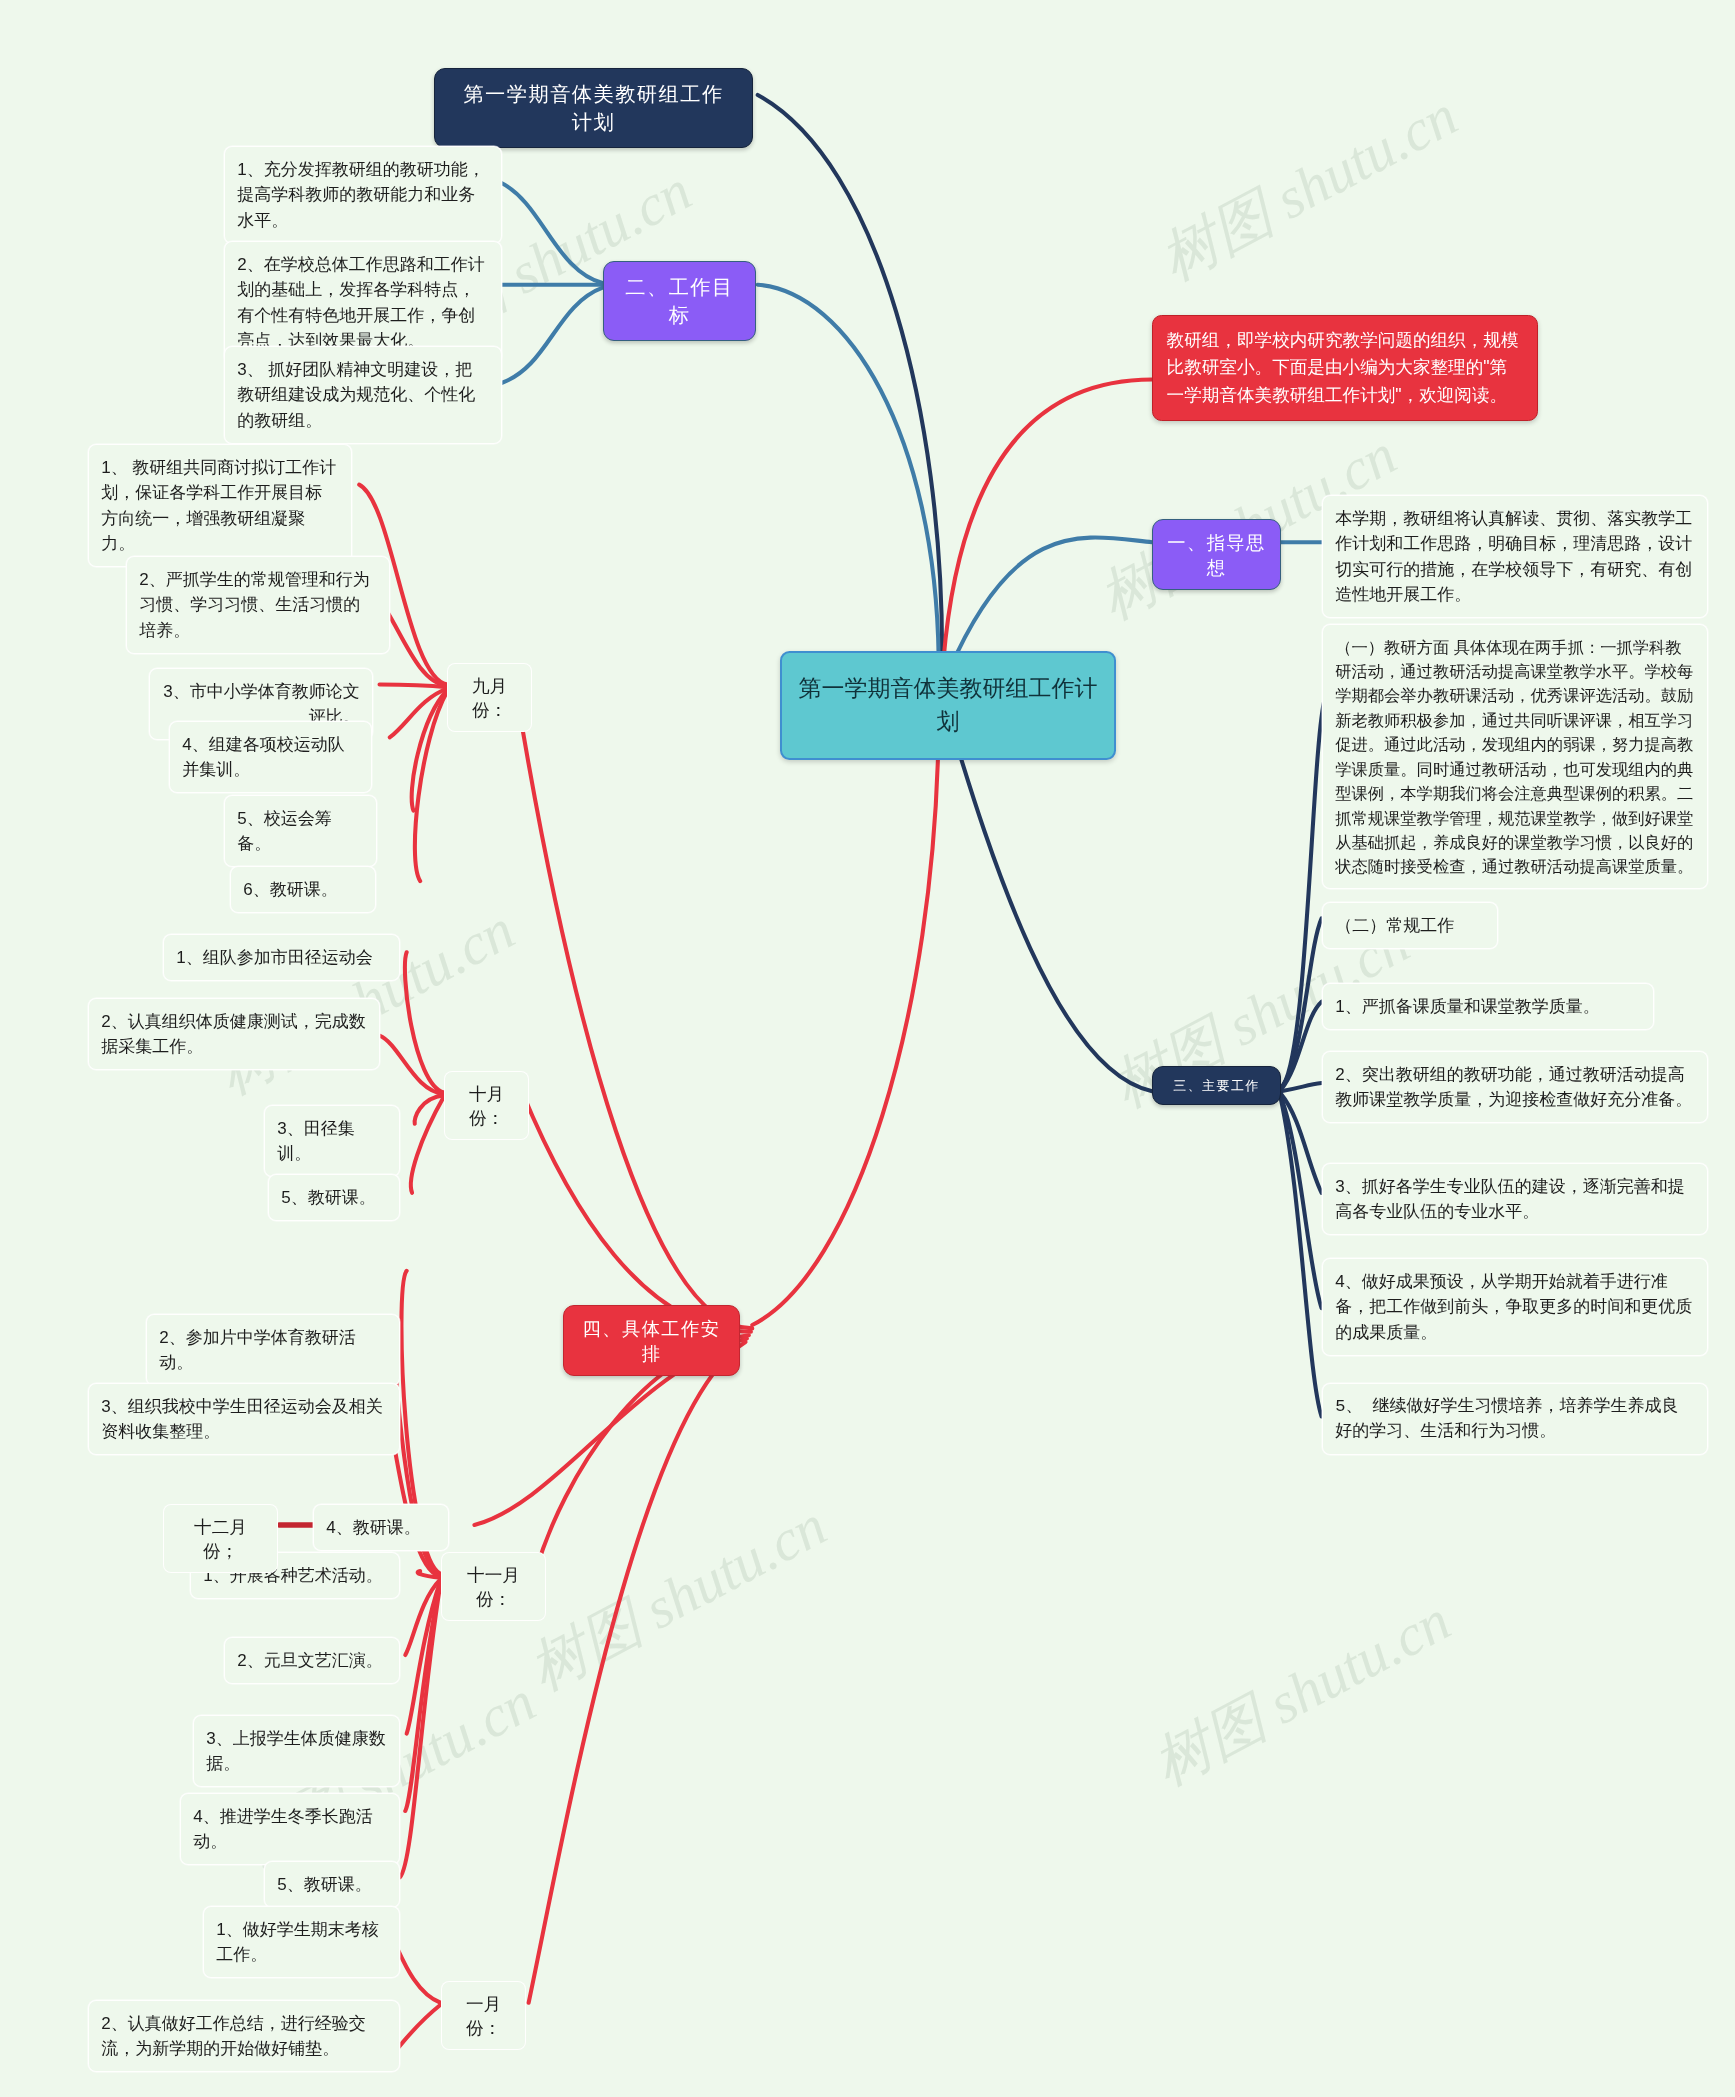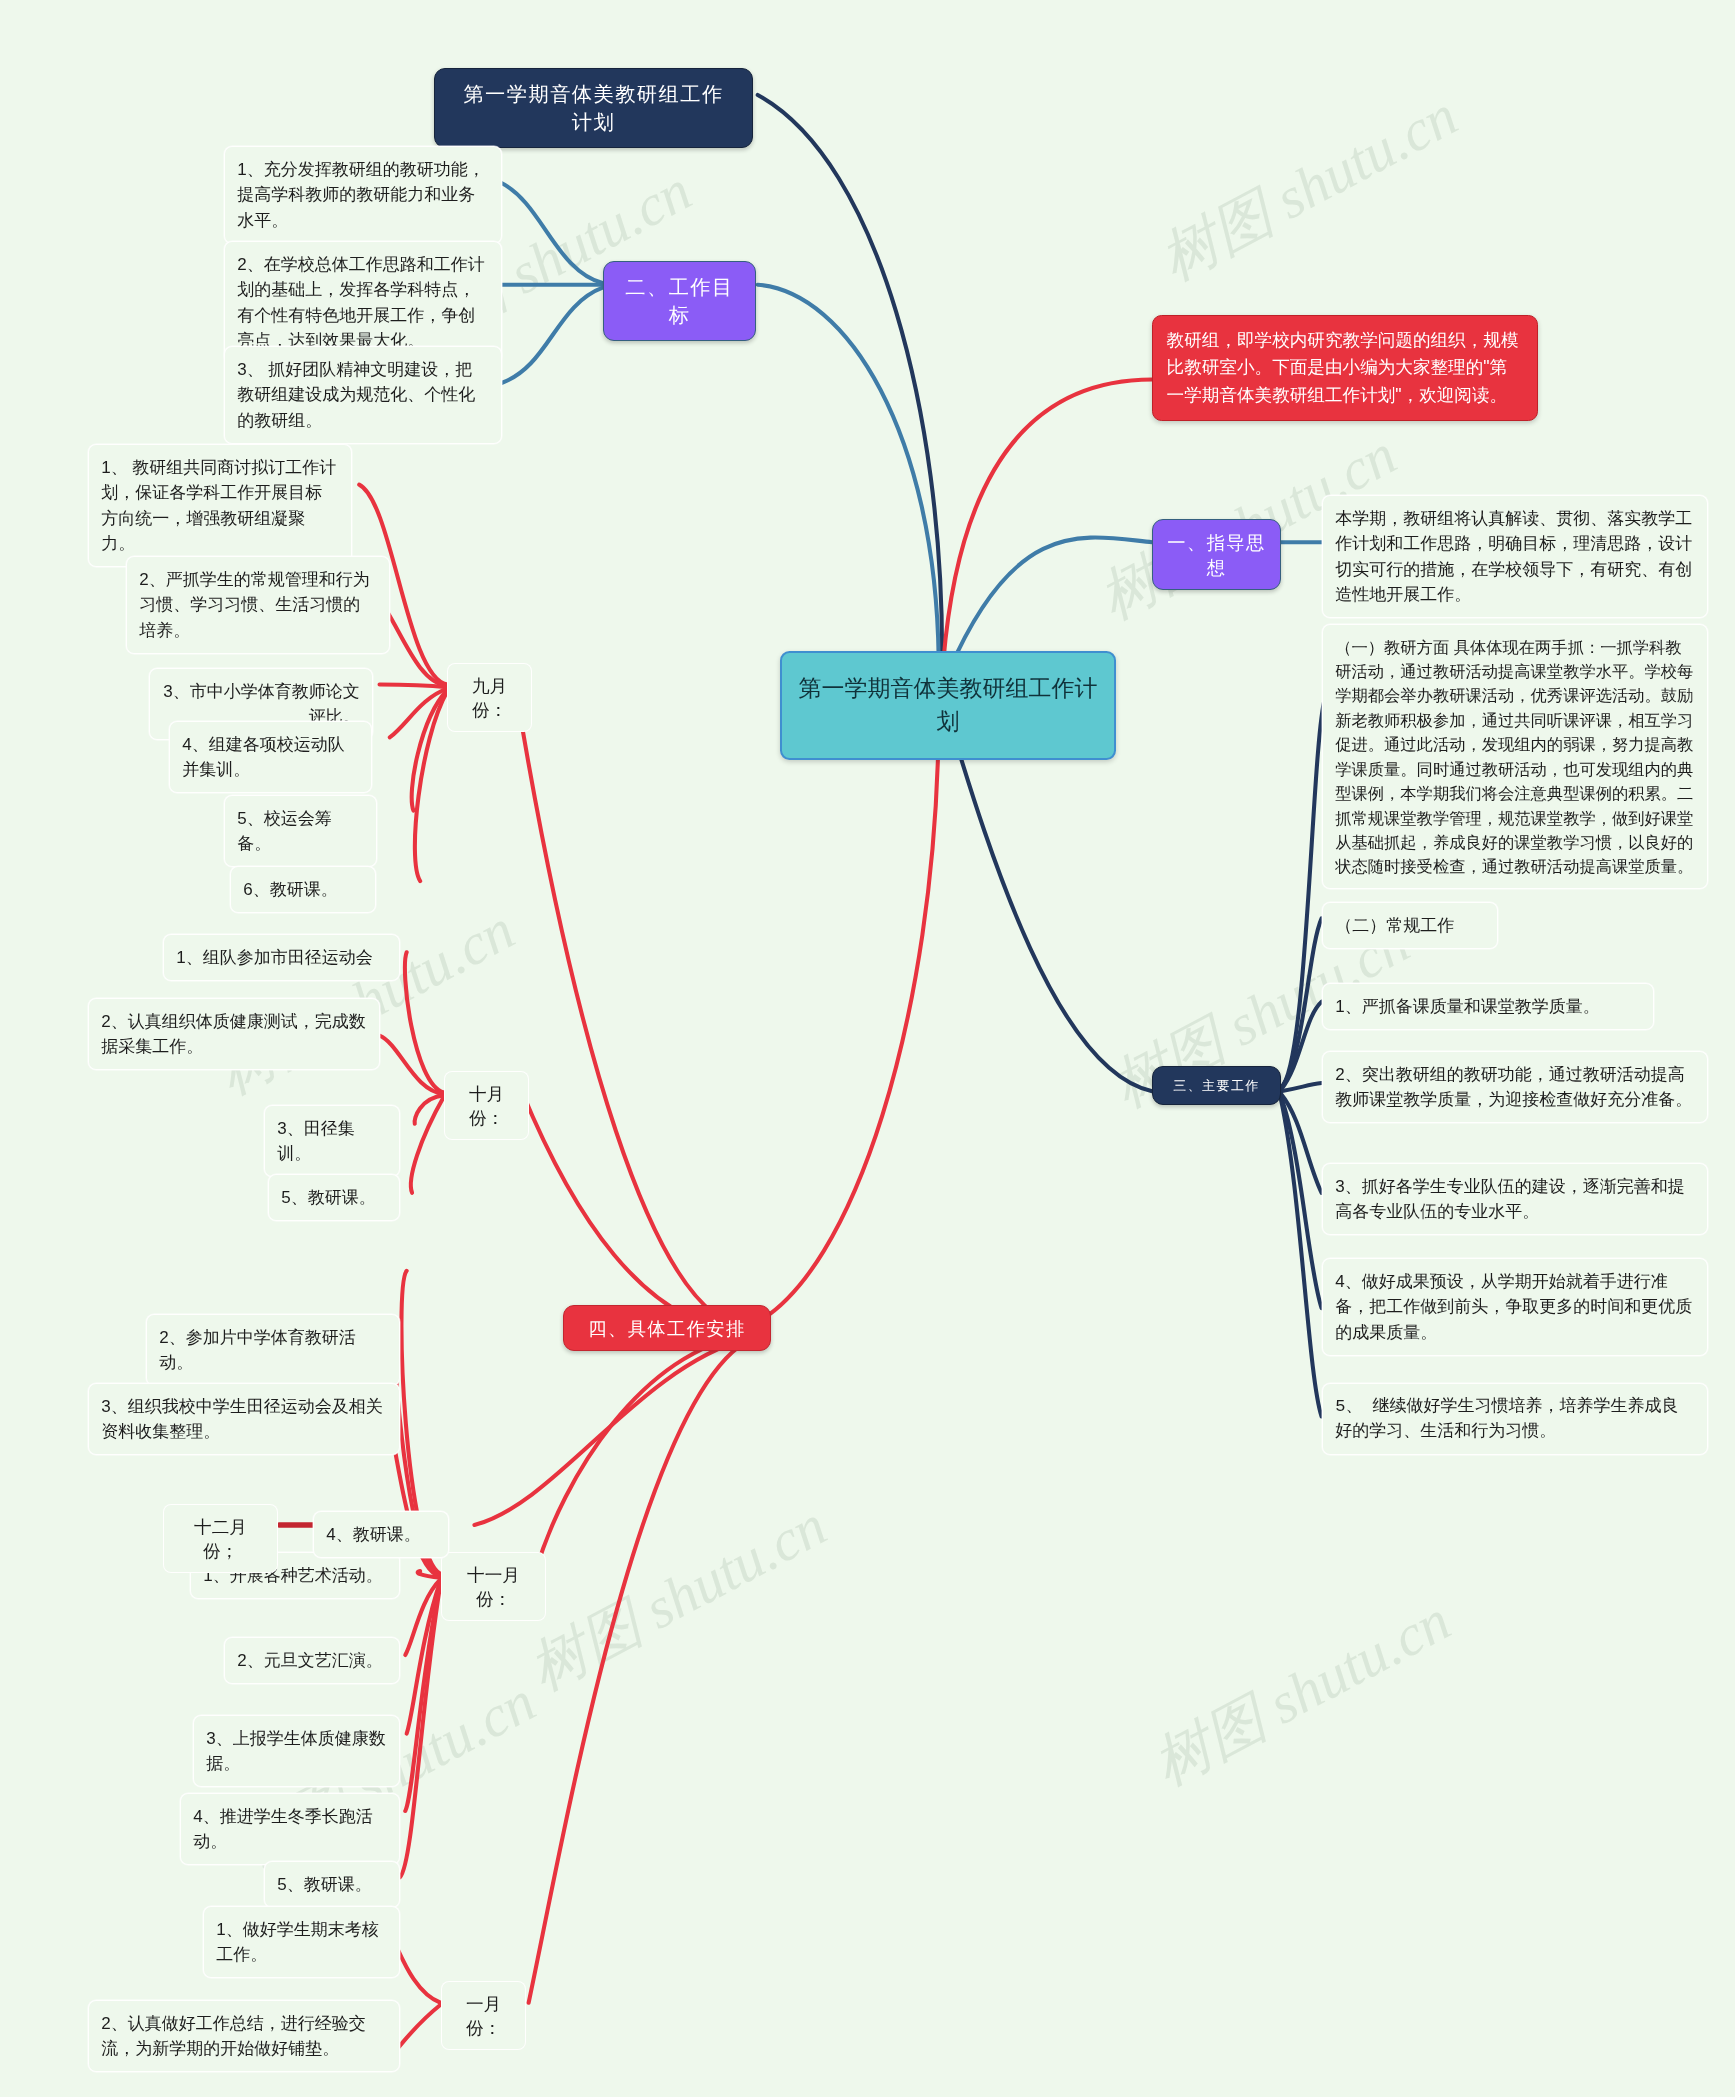--- a/index.html
+++ b/index.html
@@ -182,21 +182,21 @@
 
   <div class="node pill navy" style="left:1152px;top:1066px;width:129px;font-size:13px;padding:9.5px 12.2px;">三、主要工作</div>
   <div class="node leaf" style="left:1322px;top:624px;width:386px;font-size:16.3px;">（一）教研方面 具体体现在两手抓：一抓学科教研活动，通过教研活动提高课堂教学水平。学校每学期都会举办教研课活动，优秀课评选活动。鼓励新老教师积极参加，通过共同听课评课，相互学习促进。通过此活动，发现组内的弱课，努力提高教学课质量。同时通过教研活动，也可发现组内的典型课例，本学期我们将会注意典型课例的积累。二抓常规课堂教学管理，规范课堂教学，做到好课堂从基础抓起，养成良好的课堂教学习惯，以良好的状态随时接受检查，通过教研活动提高课堂质量。</div>
   <div class="node leaf" style="left:1322px;top:902px;width:176px;">（二）常规工作</div>
   <div class="node leaf" style="left:1322px;top:983px;width:332px;">1、严抓备课质量和课堂教学质量。</div>
   <div class="node leaf" style="left:1322px;top:1051px;width:386px;">2、突出教研组的教研功能，通过教研活动提高教师课堂教学质量，为迎接检查做好充分准备。</div>
   <div class="node leaf" style="left:1322px;top:1163px;width:386px;">3、抓好各学生专业队伍的建设，逐渐完善和提高各专业队伍的专业水平。</div>
   <div class="node leaf" style="left:1322px;top:1258px;width:386px;">4、做好成果预设，从学期开始就着手进行准备，把工作做到前头，争取更多的时间和更优质的成果质量。</div>
   <div class="node leaf" style="left:1322px;top:1383px;width:386px;font-family:Liberation Mono, monospace;">5、 继续做好学生习惯培养，培养学生养成良好的学习、生活和行为习惯。</div>
 
-  <div class="node pill red" style="left:563px;top:1305px;width:208px;font-size:18.3px;padding:9.5px 12.2px;text-align:center;">四、具体工作安排</div>
+  <div class="node pill red" style="left:563px;top:1305px;width:177px;font-size:18.3px;padding:9.5px 12.2px;text-align:center;">四、具体工作安排</div>
 
   <div class="node month" style="left:447px;top:663px;width:85px;">九月份：</div>
   <div class="node leaf" style="left:88px;top:444px;width:264px;">1、 教研组共同商讨拟订工作计划，保证各学科工作开展目标方向统一，增强教研组凝聚力。</div>
   <div class="node leaf" style="left:88px;top:556px;width:264px;margin-left:38px;">2、严抓学生的常规管理和行为习惯、学习习惯、生活习惯的培养。</div>
   <div class="node leaf" style="left:149px;top:668px;width:224px;text-align:right;">3、市中小学体育教师论文评比。</div>
   <div class="node leaf" style="left:169px;top:721px;width:203px;">4、组建各项校运动队并集训。</div>
   <div class="node leaf" style="left:224px;top:795px;width:153px;">5、校运会筹备。</div>
   <div class="node leaf" style="left:230px;top:866px;width:146px;">6、教研课。</div>
 
   <div class="node month" style="left:444px;top:1071px;width:85px;">十月份：</div>
@@ -208,20 +208,20 @@
   <div class="node month" style="left:441px;top:1552px;width:105px;">十一月份：</div>
   <div class="node leaf" style="left:146px;top:1314px;width:254px;">2、参加片中学体育教研活动。</div>
   <div class="node leaf" style="left:88px;top:1383px;width:312px;">3、组织我校中学生田径运动会及相关资料收集整理。</div>
   <div class="node leaf" style="left:190px;top:1552px;width:210px;">1、开展各种艺术活动。</div>
   <div class="node leaf" style="left:224px;top:1637px;width:176px;">2、元旦文艺汇演。</div>
   <div class="node leaf" style="left:193px;top:1715px;width:207px;">3、上报学生体质健康数据。</div>
   <div class="node leaf" style="left:180px;top:1793px;width:220px;">4、推进学生冬季长跑活动。</div>
   <div class="node leaf" style="left:264px;top:1861px;width:136px;">5、教研课。</div>
 
   <div class="node month" style="left:163px;top:1504px;width:115px;">十二月份；</div>
-  <div class="node leaf" style="left:313px;top:1504px;width:136px;margin-top:7px;">4、教研课。</div>
+  <div class="node leaf" style="left:313px;top:1504px;width:136px;">4、教研课。</div>
 
   <div class="node month" style="left:441px;top:1981px;width:85px;">一月份：</div>
   <div class="node leaf" style="left:203px;top:1906px;width:197px;">1、做好学生期末考核工作。</div>
   <div class="node leaf" style="left:88px;top:2000px;width:312px;">2、认真做好工作总结，进行经验交流，为新学期的开始做好铺垫。</div>
 
 </div>
 
 
 </body></html>

